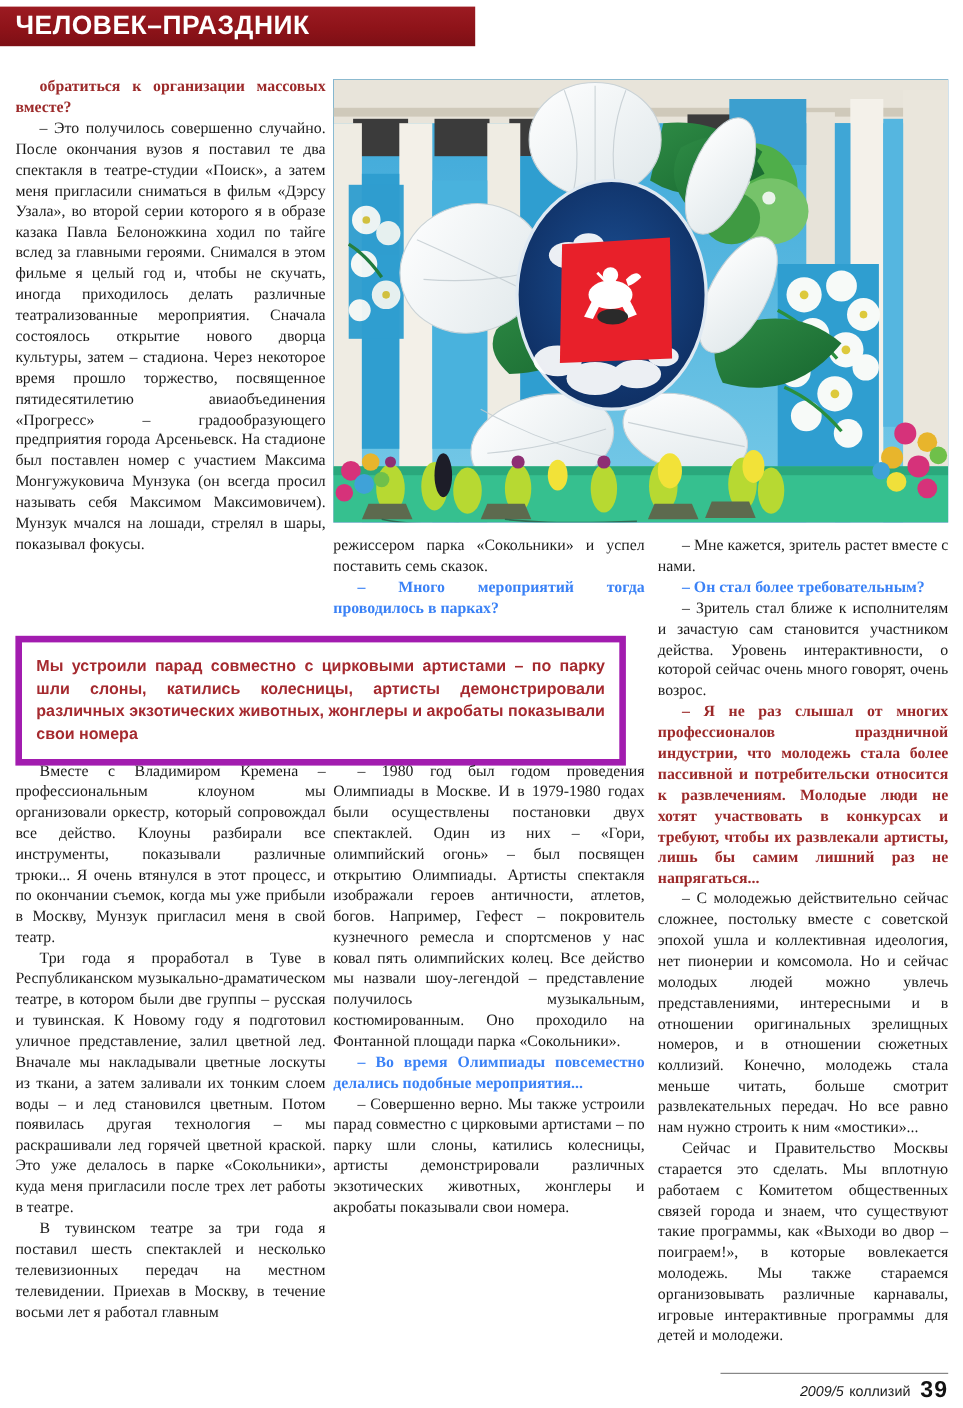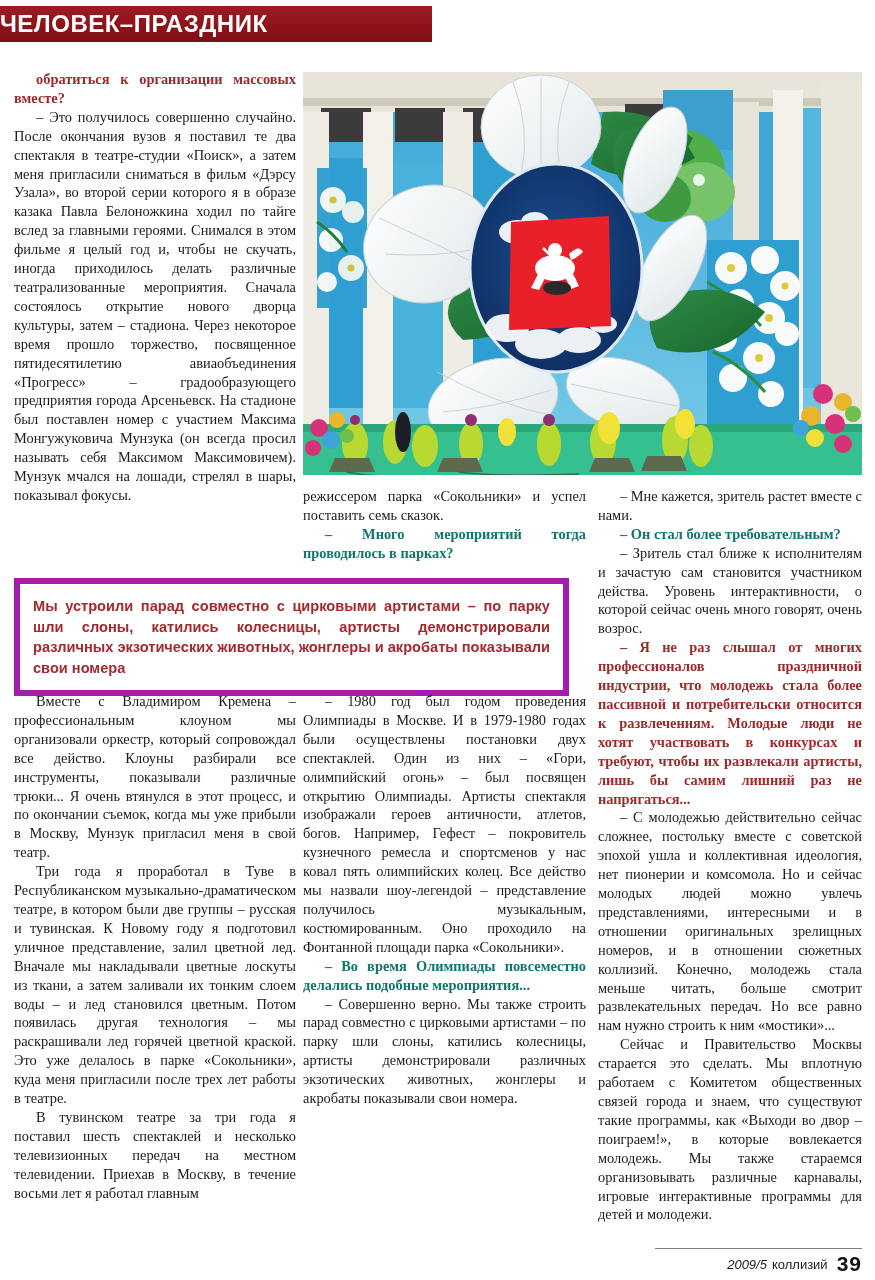--- a/index.html
+++ b/index.html
@@ -20,20 +20,21 @@
   .header-banner {
     position: absolute;
     left: 0;
     top: 6px;
     width: 432px;
     height: 36px;
     background: linear-gradient(180deg, #9c1b22 0%, #8e1319 55%, #7d0f15 100%);
     display: flex;
     align-items: center;
     box-sizing: border-box;
+    padding-left: 14px;
   }
   .header-banner .title {
     font-family: "Liberation Sans", "DejaVu Sans", sans-serif;
     font-weight: bold;
     font-size: 24px;
     letter-spacing: 0.5px;
     color: #ffffff;
     line-height: 1;
     white-space: nowrap;
   }
@@ -52,21 +53,21 @@
     text-align: justify;
     text-justify: inter-word;
     hyphens: manual;
   }
   .col p {
     margin: 0;
     text-indent: 22px;
   }
   .col p.noindent { text-indent: 0; }
   .col p.q {
-    color: #0f766e;
+    color: #3b82f6;
     font-weight: bold;
   }
   .col p.q-red-body {
     color: #9c2a2a;
     font-weight: bold;
   }
 
   
   #col1-top   { left: 14px;  top: 70px;  width: 282px; }
   #col1-bot   { left: 14px;  top: 692px; width: 282px; }
@@ -398,21 +399,21 @@
 
   <div class="col" id="col1-bot">
     <p>Вместе с Владимиром Кремена – профессиональным клоуном мы организовали оркестр, который сопровождал все действо. Клоуны разбирали все инструменты, показывали различные трюки...  Я очень втянулся в этот процесс, и по окончании съемок, когда мы уже прибыли в Москву, Мунзук пригласил меня в свой театр.</p>
     <p>Три года я проработал в Туве в Республиканском музыкально-драматическом театре, в котором были две группы – русская и тувинская. К Новому году я подготовил уличное представление, залил цветной лед. Вначале мы накладывали цветные лоскуты из ткани, а затем заливали их тонким слоем воды – и лед становился цветным. Потом появилась другая технология – мы раскрашивали лед горячей цветной краской. Это уже делалось в парке «Сокольники», куда меня пригласили после трех лет работы в театре.</p>
     <p>В тувинском театре за три года я поставил шесть спектаклей и несколько телевизионных передач на местном телевидении. Приехав в Москву, в течение восьми лет я работал главным</p>
   </div>
 
   <div class="col" id="col2-bot">
     <p>– 1980 год был годом проведения Олимпиады в Москве. И в 1979-1980 годах были осуществлены постановки двух спектаклей. Один из них – «Гори, олимпийский огонь» – был посвящен открытию Олимпиады. Артисты спектакля изображали героев античности, атлетов, богов. Например, Гефест – покровитель кузнечного ремесла и спортсменов у нас ковал пять олимпийских колец. Все действо мы назвали шоу-легендой – представление получилось музыкальным, костюмированным. Оно проходило на Фонтанной площади парка «Сокольники».</p>
     <p class="q">– Во время Олимпиады повсеместно делались подобные мероприятия...</p>
-    <p>– Совершенно верно. Мы также строить парад совместно с цирковыми артистами – по парку шли слоны, катились колесницы, артисты демонстрировали различных экзотических животных, жонглеры и акробаты показывали свои номера.</p>
+    <p>– Совершенно верно. Мы также устроили парад совместно с цирковыми артистами – по парку шли слоны, катились колесницы, артисты демонстрировали различных экзотических животных, жонглеры и акробаты показывали свои номера.</p>
   </div>
 
   <div class="footer-rule"></div>
   <div class="footer">
     <div class="grp">
       <span class="issue">2009/5</span>
       <span class="mag">коллизий</span>
     </div>
     <span class="pageno">39</span>
   </div>

